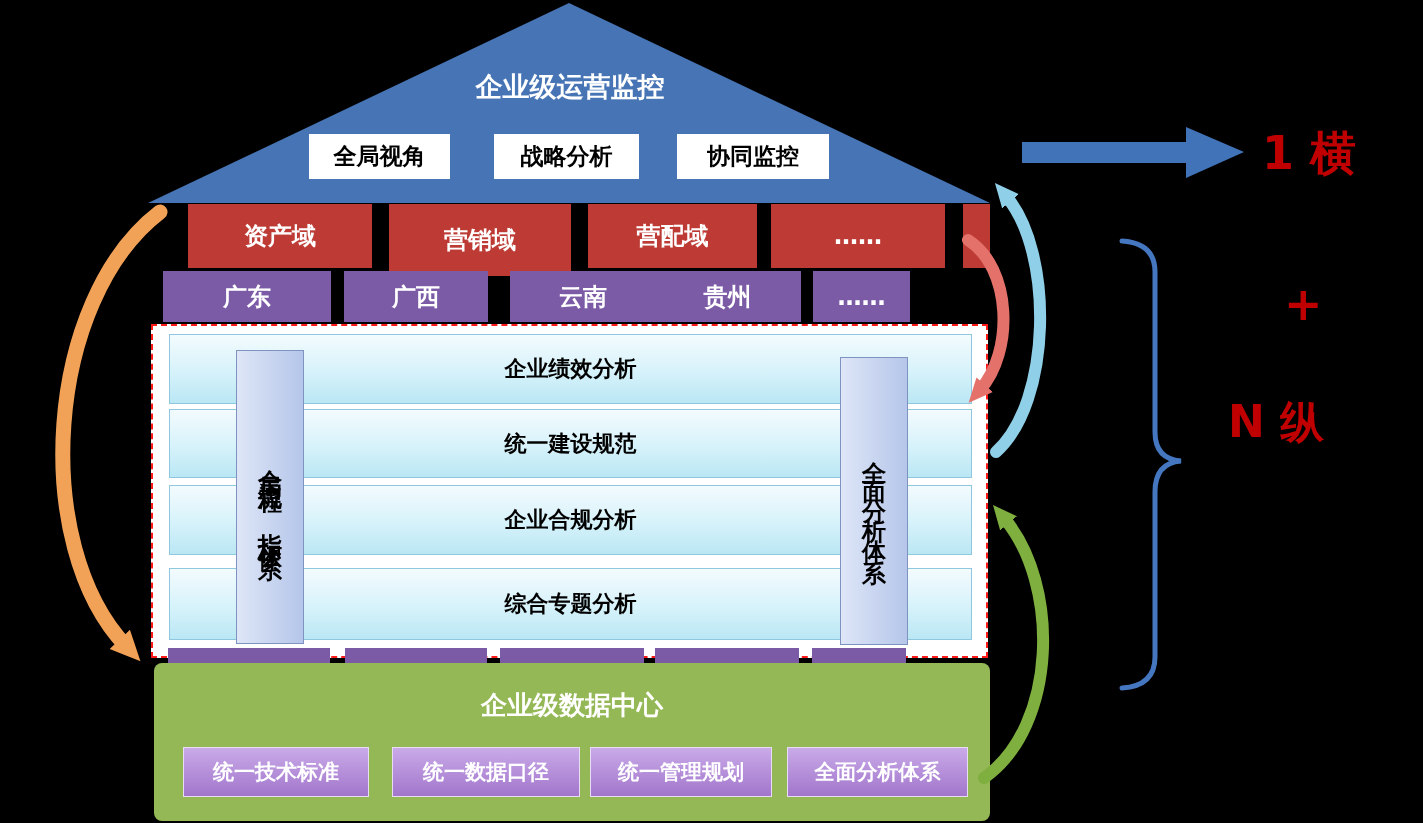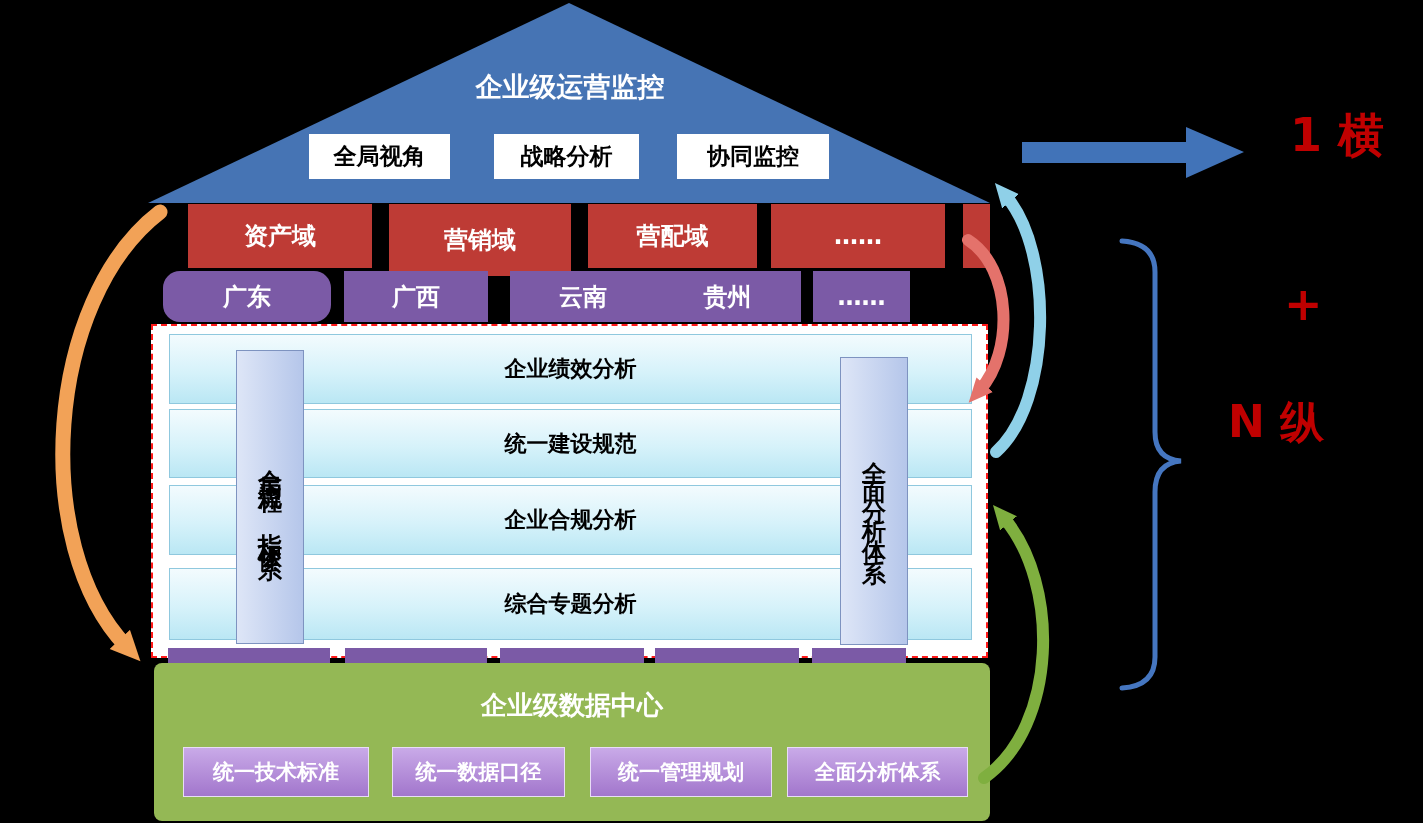--- a/index.html
+++ b/index.html
@@ -37,21 +37,21 @@
   <div class="abs c white-box" style="left:309px;top:134px;width:141px;height:45px;">全局视角</div>
   <div class="abs c white-box" style="left:677px;top:134px;width:152px;height:45px;">协同监控</div>
   <div class="abs c white-box" style="left:494px;top:134px;width:145px;height:45px;">战略分析</div>
 
   <div class="abs c red-box" style="left:188px;top:204px;width:184px;height:64px;">资产域</div>
   <div class="abs c red-box" style="left:389px;top:204px;width:182px;height:72px;">营销域</div>
   <div class="abs c red-box" style="left:588px;top:204px;width:169px;height:64px;">营配域</div>
   <div class="abs c red-box" style="left:771px;top:204px;width:174px;height:64px;">……</div>
   <div class="abs red-box" style="left:963px;top:204px;width:27px;height:64px;"></div>
 
-  <div class="abs c purple-box" style="left:163px;top:271px;width:168px;height:51px;border-radius:17px;">广东</div>
+  <div class="abs c purple-box" style="left:163px;top:271px;width:168px;height:51px;">广东</div>
   <div class="abs c purple-box" style="left:344px;top:271px;width:144px;height:51px;">广西</div>
   <div class="abs c purple-box" style="left:510px;top:271px;width:146px;height:51px;">云南</div>
   <div class="abs c purple-box" style="left:654px;top:271px;width:147px;height:51px;">贵州</div>
   <div class="abs c purple-box" style="left:813px;top:271px;width:97px;height:51px;">……</div>
 
   <div class="abs dash-panel" style="left:151px;top:324px;width:837px;height:334px;"></div>
 
   <div class="abs c bar" style="left:169px;top:334px;width:803px;height:70px;">企业绩效分析</div>
   <div class="abs c bar" style="left:169px;top:409px;width:803px;height:69px;">统一建设规范</div>
   <div class="abs c bar" style="left:169px;top:485px;width:803px;height:70px;">企业合规分析</div>
@@ -62,25 +62,25 @@
 
   <div class="abs tab" style="left:168px;top:648px;width:162px;height:17px;"></div>
   <div class="abs tab" style="left:345px;top:648px;width:142px;height:17px;"></div>
   <div class="abs tab" style="left:500px;top:648px;width:144px;height:17px;"></div>
   <div class="abs tab" style="left:655px;top:648px;width:144px;height:17px;"></div>
   <div class="abs tab" style="left:812px;top:648px;width:94px;height:17px;"></div>
 
   <div class="abs green-panel" style="left:154px;top:663px;width:836px;height:158px;"></div>
   <div class="abs c std-box" style="left:183px;top:747px;width:186px;height:50px;">统一技术标准</div>
   <div class="abs c green-title" style="left:302px;top:685px;width:540px;height:40px;">企业级数据中心</div>
-  <div class="abs c std-box" style="left:392px;top:747px;width:173px;height:50px;">统一数据口径</div>
+  <div class="abs c std-box" style="left:392px;top:747px;width:188px;height:50px;">统一数据口径</div>
   <div class="abs c std-box" style="left:590px;top:747px;width:182px;height:50px;">统一管理规划</div>
   <div class="abs c std-box" style="left:787px;top:747px;width:181px;height:50px;">全面分析体系</div>
 
-  <div class="abs red-note" style="left:1262px;top:108px;height:56px;font-size:46px;margin-left:28px;">1 横</div>
+  <div class="abs red-note" style="left:1262px;top:126px;height:56px;font-size:46px;">1 横</div>
   <div class="abs red-note" style="left:1284px;top:278px;height:52px;font-size:46px;">+</div>
   <div class="abs red-note" style="left:1228px;top:394px;height:56px;font-size:44px;">N 纵</div>
 
   <svg class="layer" width="1423" height="823">
     <defs>
       <marker id="m-or" markerUnits="userSpaceOnUse" markerWidth="34" markerHeight="30" refX="9" refY="14" orient="auto">
         <path d="M0,0 L30,14 L0,28 Z" fill="#F2A257"></path>
       </marker>
       <marker id="m-pk" markerUnits="userSpaceOnUse" markerWidth="28" markerHeight="24" refX="7" refY="11" orient="auto">
         <path d="M0,0 L24,11 L0,22 Z" fill="#E4726B"></path>

